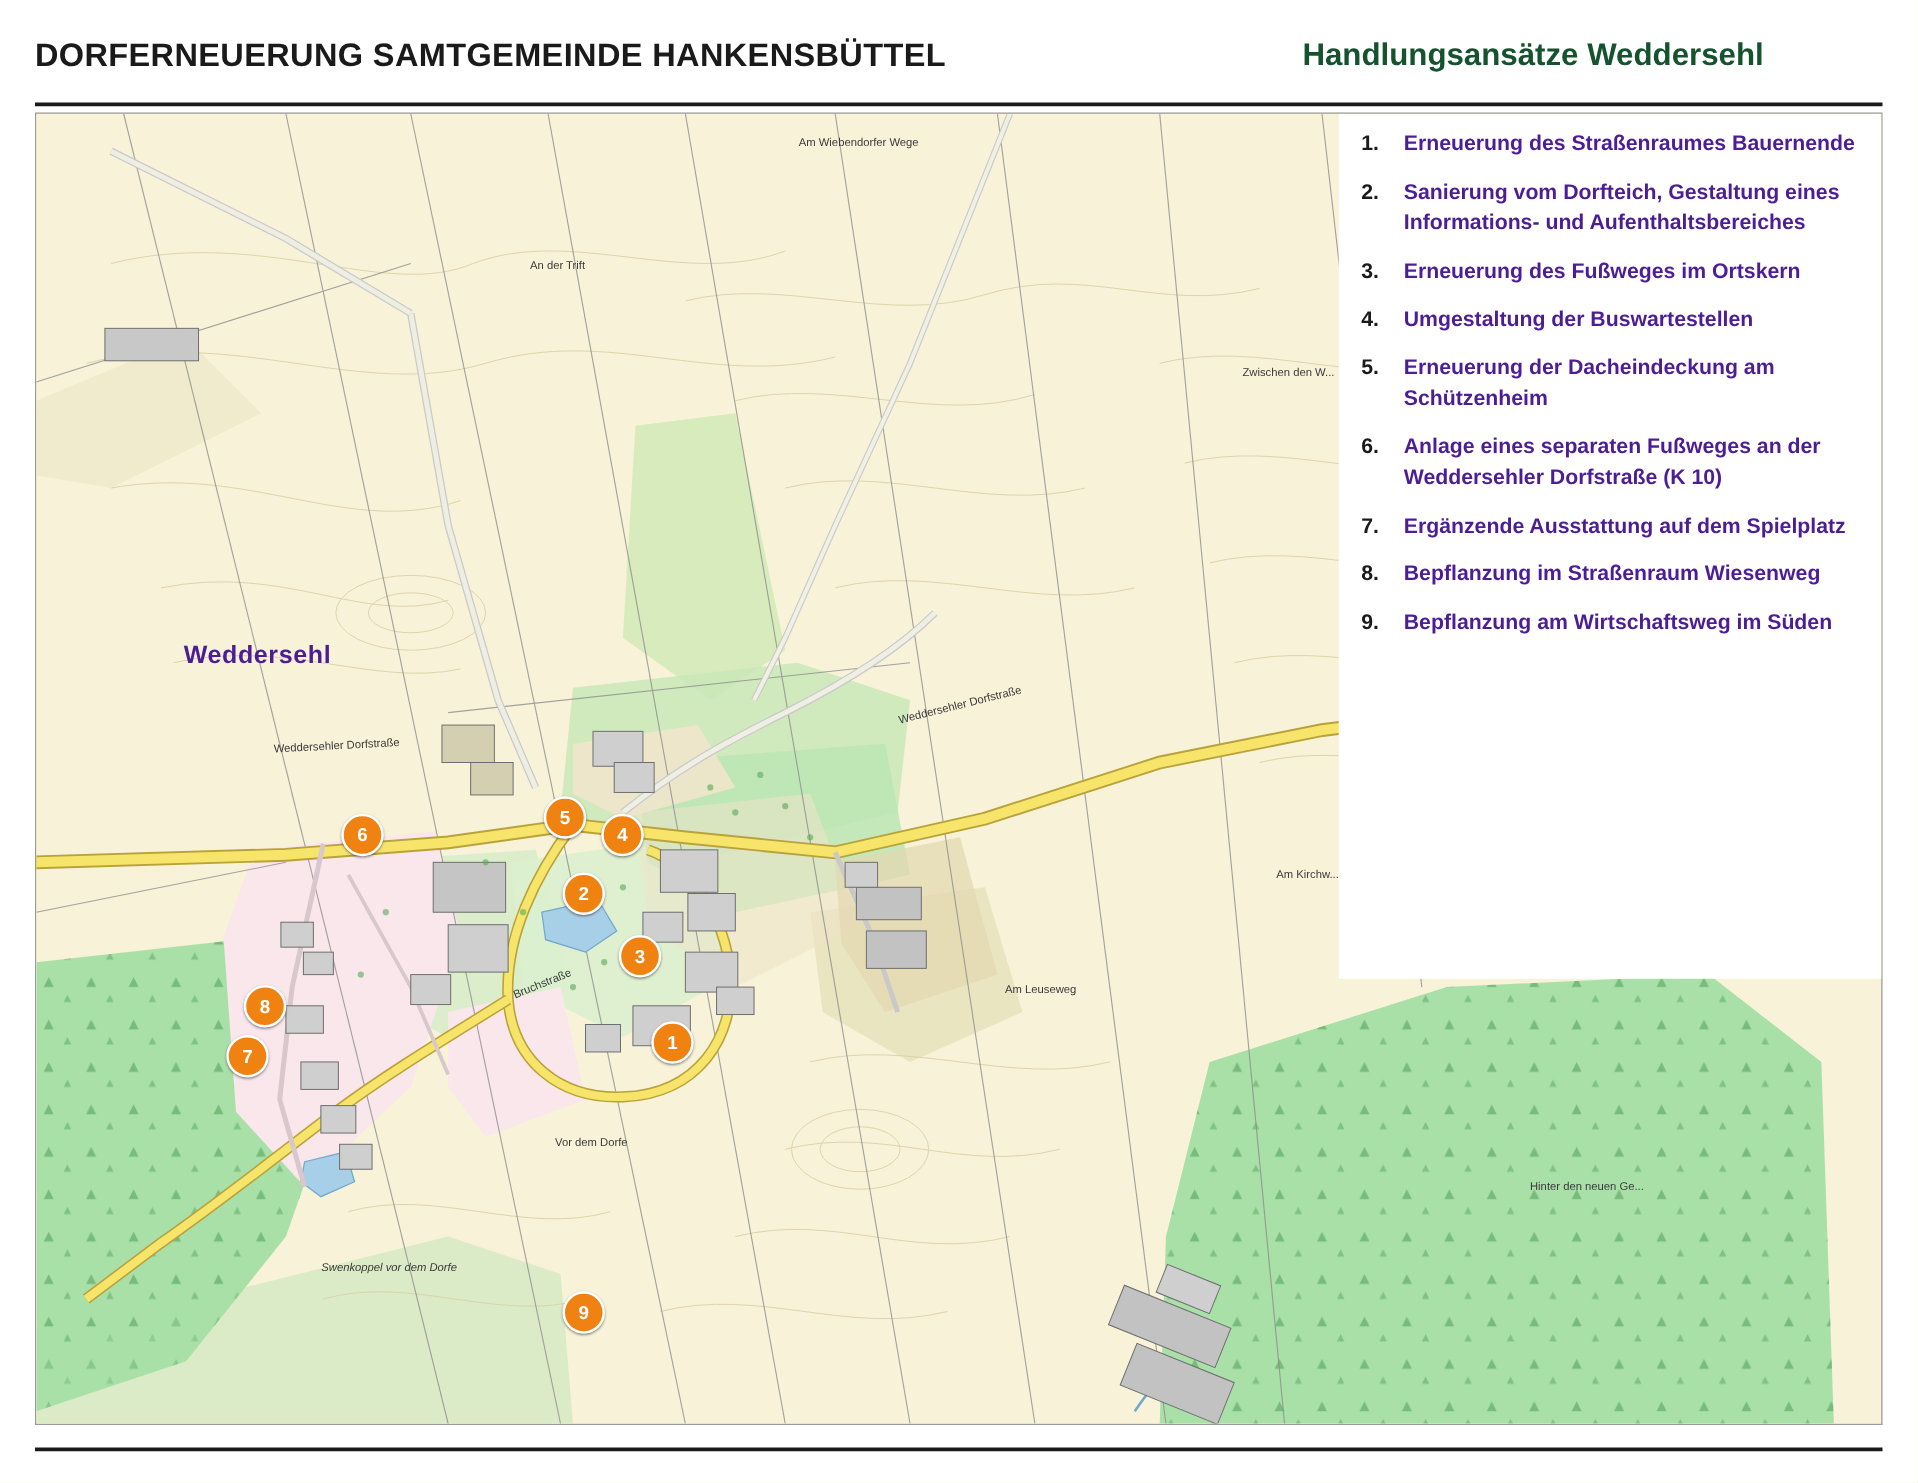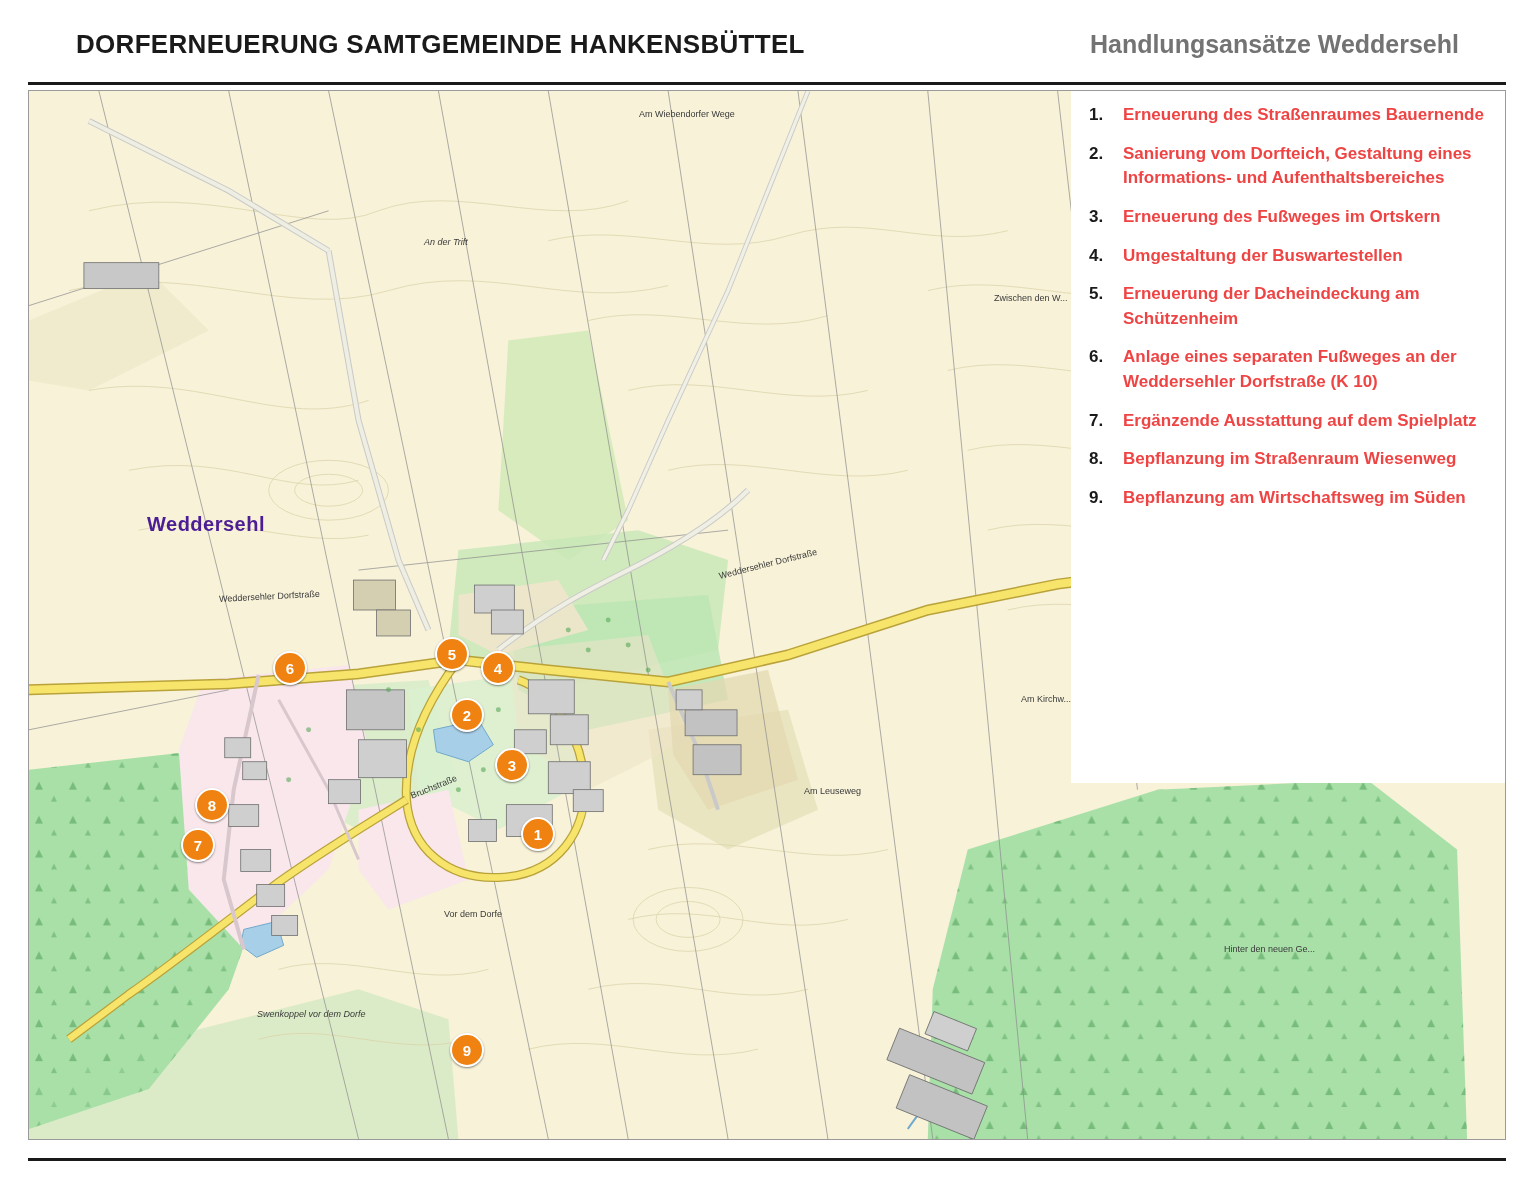--- a/index.html
+++ b/index.html
@@ -19,33 +19,32 @@
   .header {
     position: absolute;
     left: 0; top: 0;
     width: 1467px;
     height: 88px;
     box-sizing: border-box;
     padding: 0 28px;
     display: flex;
     align-items: center;
     justify-content: space-between;
-    margin-left: 48px;
   }
   .header-title {
     font-size: 26px;
     font-weight: bold;
     letter-spacing: 0.3px;
     color: #1a1a1a;
     white-space: nowrap;
   }
   .header-subtitle {
     font-size: 25px;
     font-weight: bold;
-    color: #737373;
+    color: #14532d;
     white-space: nowrap;
     padding-right: 28px;
   }
   .header-rule {
     position: absolute;
     left: 28px;
     top: 82px;
     width: 1478px;
     height: 3px;
     background: #1a1a1a;
@@ -106,21 +105,21 @@
     flex: 0 0 34px;
     font-size: 17px;
     font-weight: bold;
     color: #1a1a1a;
     text-align: left;
     line-height: 1.45;
   }
   .legend-text {
     font-size: 17px;
     font-weight: bold;
-    color: #ef4444;
+    color: #4c1d95;
     line-height: 1.45;
   }
 
   
   .marker {
     position: absolute;
     width: 30px;
     height: 30px;
     margin-left: -15px;
     margin-top: -15px;
@@ -318,21 +317,21 @@
       <circle cx="390" cy="640" r="2.5"></circle>
         <circle cx="360" cy="600" r="2.5"></circle>
       <circle cx="280" cy="640" r="2.5"></circle>
         <circle cx="260" cy="690" r="2.5"></circle>
     </g>
   </svg>
 
   <div class="place-label" style="left:118px; top:422px;">Weddersehl</div>
 
   <div class="street-label" style="left:610px; top:18px;">Am Wiebendorfer Wege</div>
-  <div class="street-label" style="left:395px; top:146px;font-style:italic;">An der Trift</div>
+  <div class="street-label" style="left:395px; top:116px;">An der Trift</div>
   <div class="street-label" style="left:965px; top:202px;">Zwischen den W...</div>
   <div class="street-label" style="left:190px; top:503px; transform:rotate(-3deg);">Weddersehler Dorfstraße</div>
   <div class="street-label" style="left:690px; top:480px; transform:rotate(-14deg);">Weddersehler Dorfstraße</div>
   <div class="street-label" style="left:992px; top:603px;">Am Kirchw...</div>
   <div class="street-label" style="left:775px; top:695px;text-align:center;">Am Leuseweg</div>
   <div class="street-label" style="left:415px; top:818px;">Vor dem Dorfe</div>
   <div class="street-label" style="left:228px; top:918px;font-style:italic;">Swenkoppel vor dem Dorfe</div>
   <div class="street-label" style="left:1195px; top:838px;margin-top:15px;">Hinter den neuen Ge...</div>
   <div class="street-label" style="left:382px; top:700px; transform:rotate(-22deg);">Bruchstraße</div>
 

